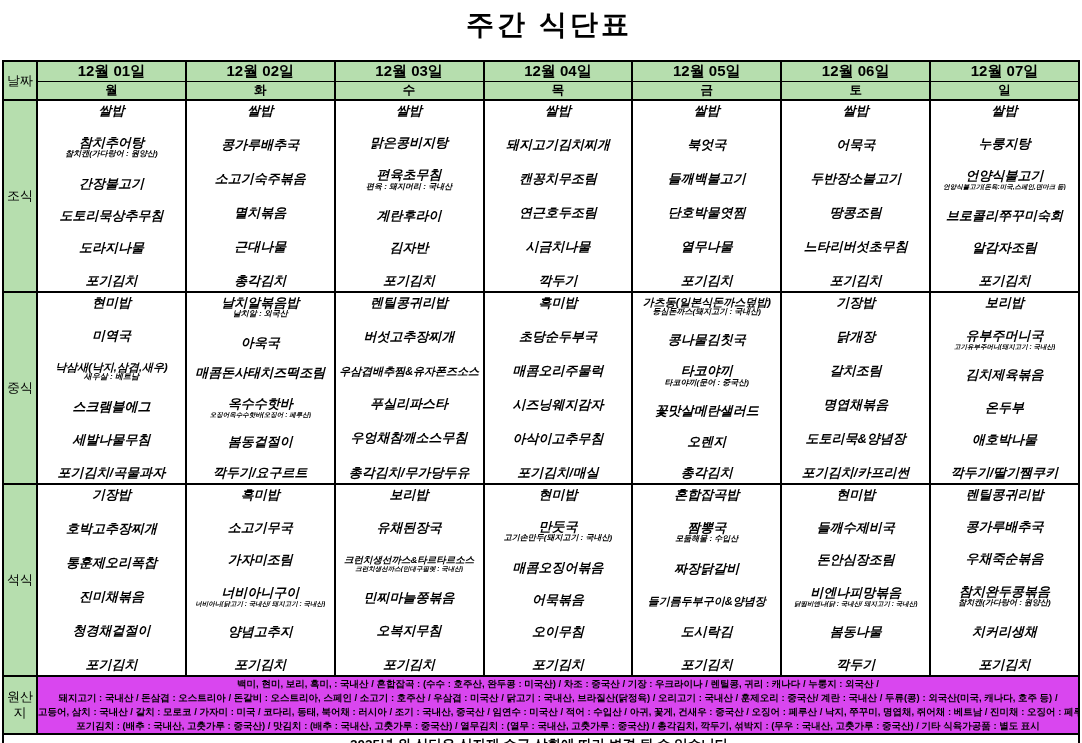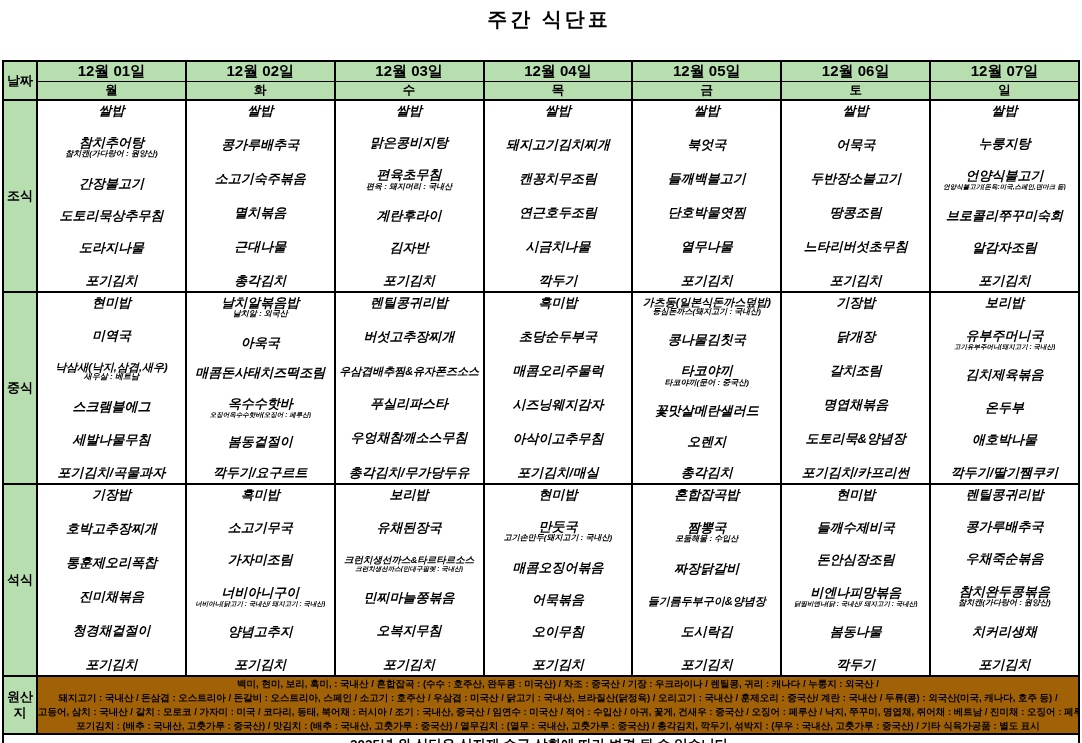--- a/index.html
+++ b/index.html
@@ -1,42 +1,42 @@
 <!DOCTYPE html>
 <html style="--green: #b6deae; --brand: #6fbd97;"><head>
 <meta charset="utf-8">
 <style>
   html,body{margin:0;padding:0;background:#fff;}
   .page{position:relative;width:1082px;height:743px;background:#fff;
         font-family:"Liberation Sans",sans-serif;color:#000;overflow:hidden;}
   .titlebar{position:relative;height:60px;}
   .page-title{position:absolute;left:16px;right:0;top:6px;text-align:center;
-        font-size:20px;font-weight:bold;letter-spacing:3px;margin:0;}
+        font-size:28px;font-weight:bold;letter-spacing:3px;margin:0;}
   .logo{position:absolute;right:6px;top:2px;width:130px;text-align:center;line-height:1.05;}
   .logo-mark{display:inline-block;margin-bottom:2px;}
   .logo-kr{font-size:12.5px;font-weight:bold;color:var(--brand,#6fbd97);}
   .logo-en{font-size:6.5px;color:var(--brand,#6fbd97);}
   table.menu{border-collapse:collapse;table-layout:fixed;width:1078px;margin:0 2px;}
   table.menu th,table.menu td{border:2px solid #000;padding:0;vertical-align:middle;}
   col.lbl{width:34px;}
   .green{background:var(--green,#b6deae);}
-  th.lbl-cell{font-size:13px;font-weight:bold;word-break:break-all;line-height:1.2;padding:0 2px;}
+  th.lbl-cell{font-size:13px;font-weight:normal;word-break:break-all;line-height:1.2;padding:0 2px;}
   tr.h1 th.date-cell{border-bottom:1px solid #000;}
   tr.h2 th.day-cell{border-top:1px solid #000;}
   .date-cell{height:18px;font-size:15px;font-weight:bold;}
   .day-cell{height:15px;font-size:12.5px;font-weight:bold;}
   td.meal{height:188px;background:#fff;}
   .cell{display:flex;flex-direction:column;justify-content:space-between;
         height:184px;padding:3px 1px;font-style:italic;}
   .item{text-align:center;font-size:13px;font-weight:600;line-height:1.1;white-space:nowrap;overflow:hidden;}
   .item.long{font-size:11px;}
   .item.xlong{font-size:9.5px;}
   .sub{font-size:8px;font-weight:600;white-space:nowrap;overflow:hidden;}
   .sub.sub-long{font-size:6.5px;}
-  td.origin{height:56px;background:#a16207;}
+  td.origin{height:56px;background:#d946ef;}
   .origin-lines{display:flex;flex-direction:column;justify-content:center;height:100%;}
   .origin-lines div{text-align:center;font-size:9.5px;font-weight:600;line-height:1.45;white-space:nowrap;overflow:hidden;}
   td.footer-cell{height:20px;text-align:center;font-size:13.5px;font-weight:bold;background:#fff;}
 </style>
 </head>
 <body>
 
 <div class="page">
   <div class="titlebar">
     <h1 class="page-title">주간 식단표</h1>

